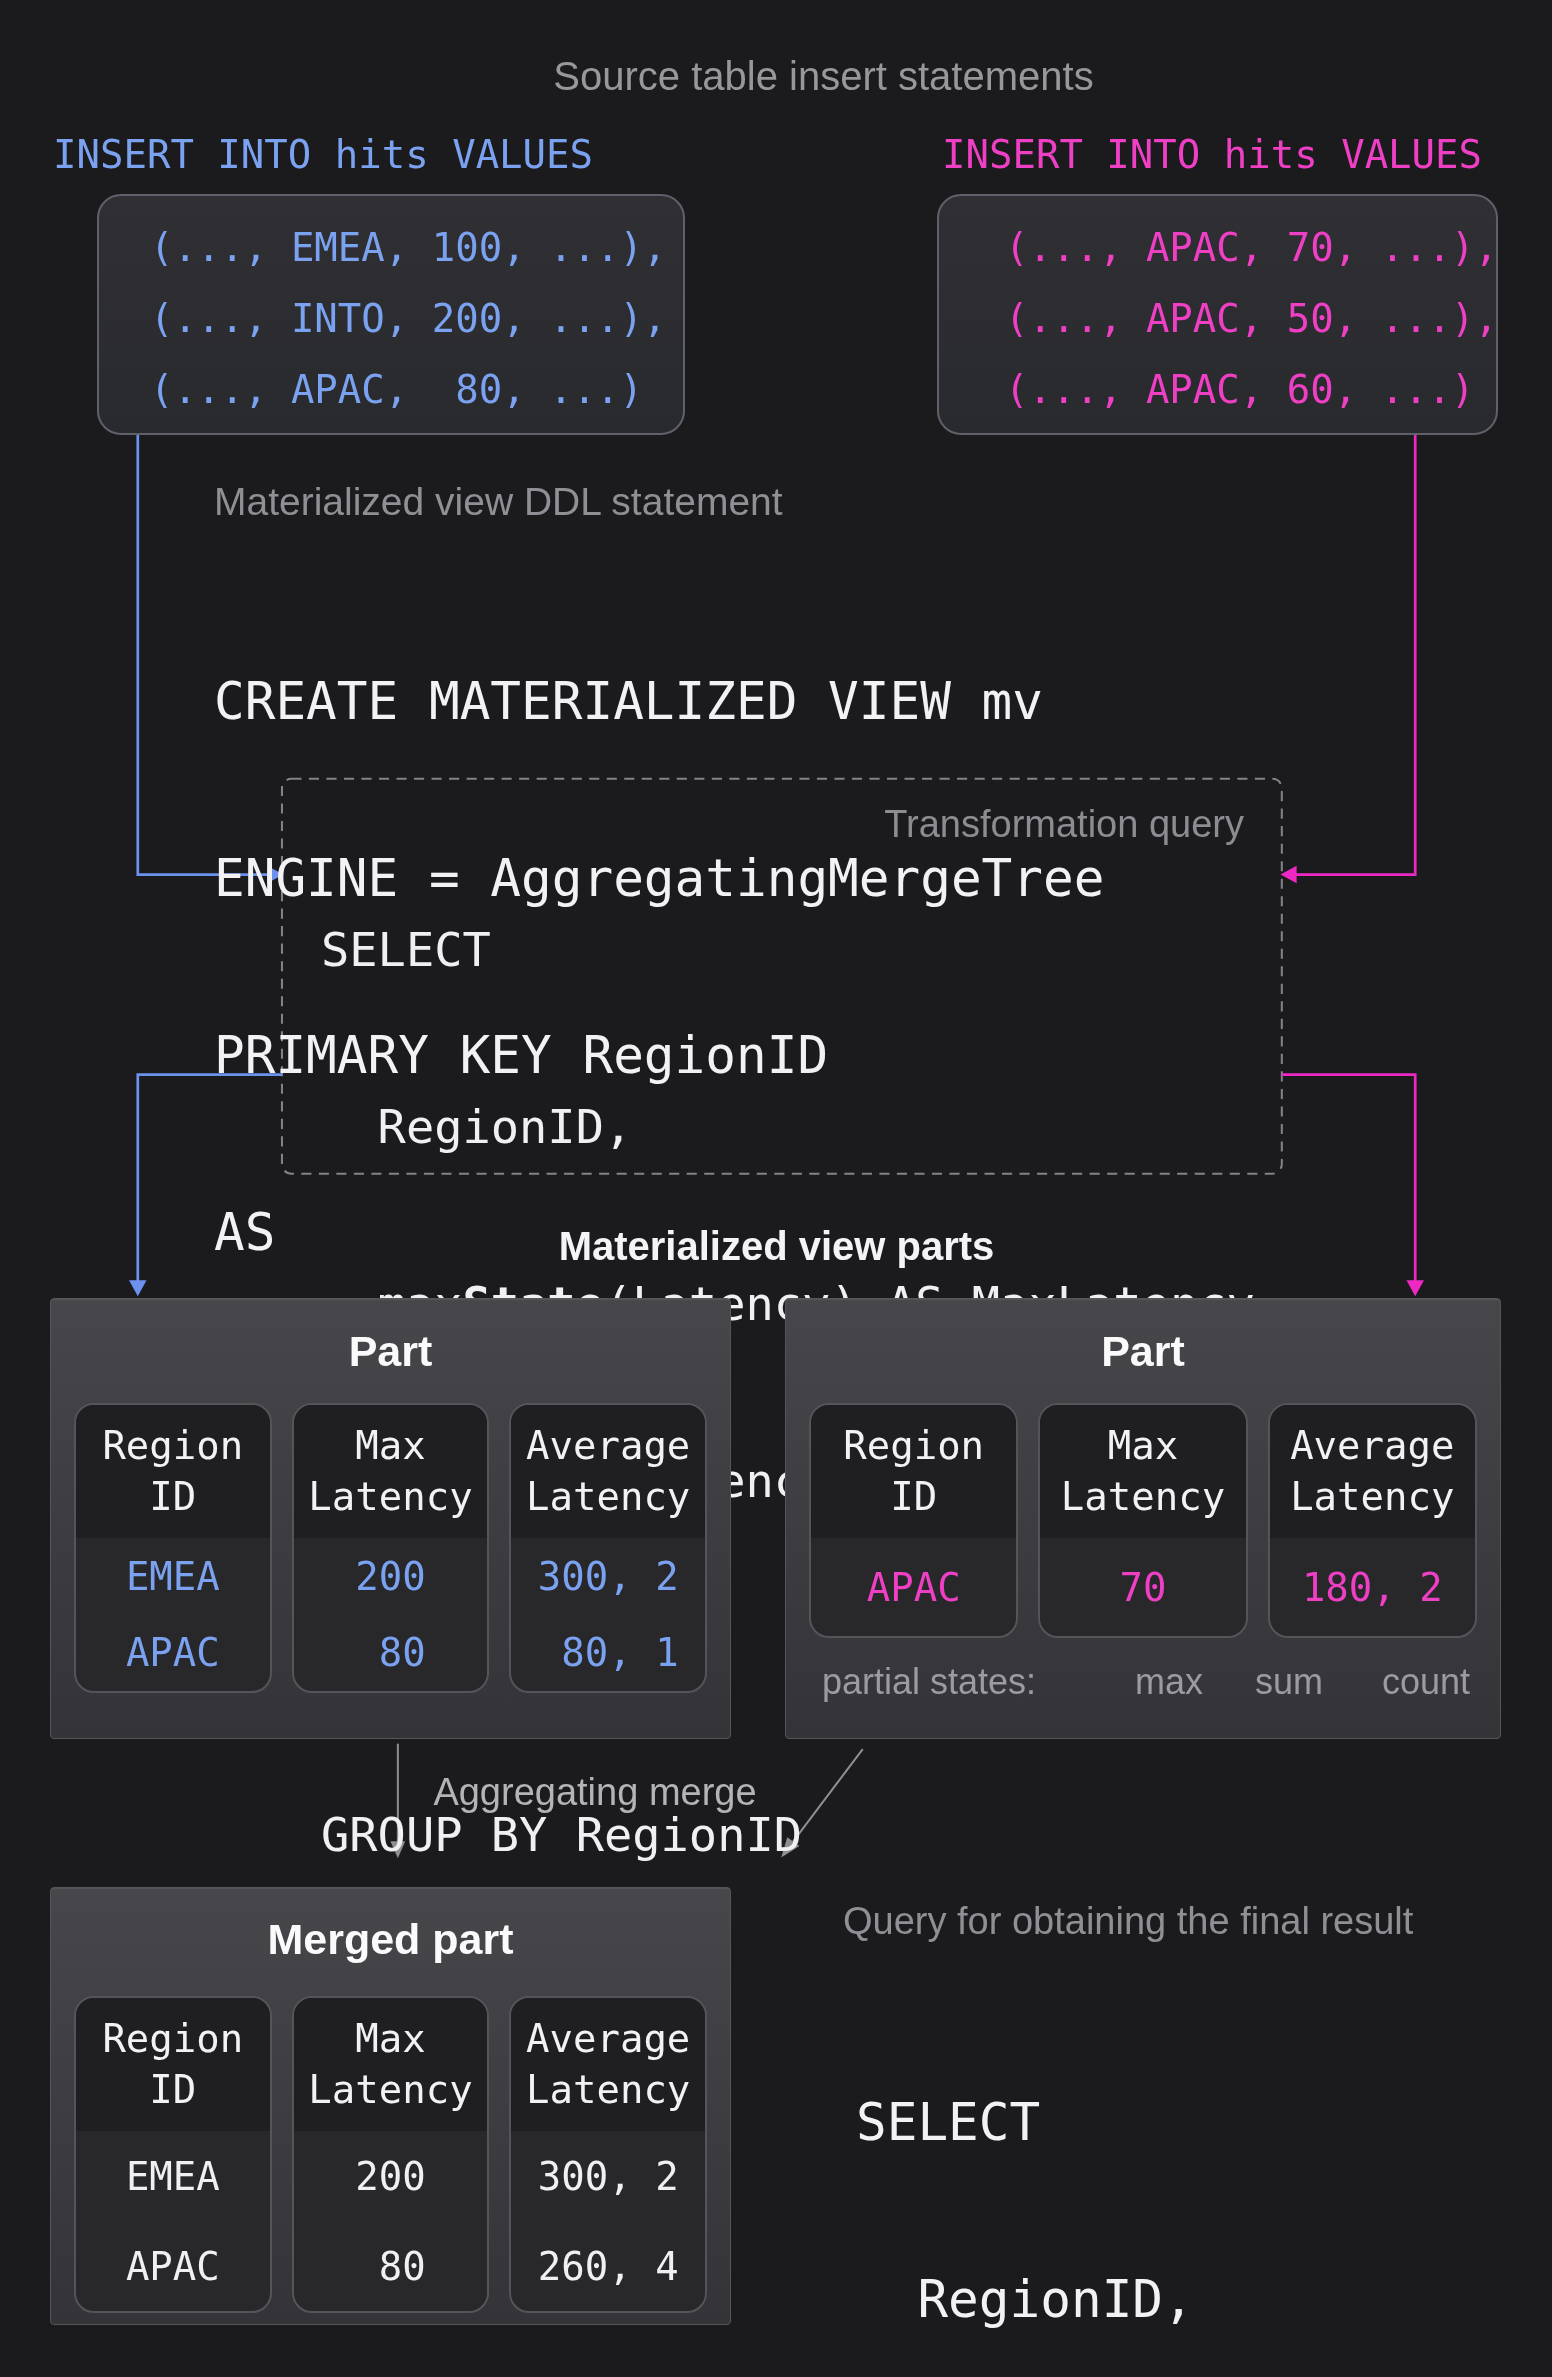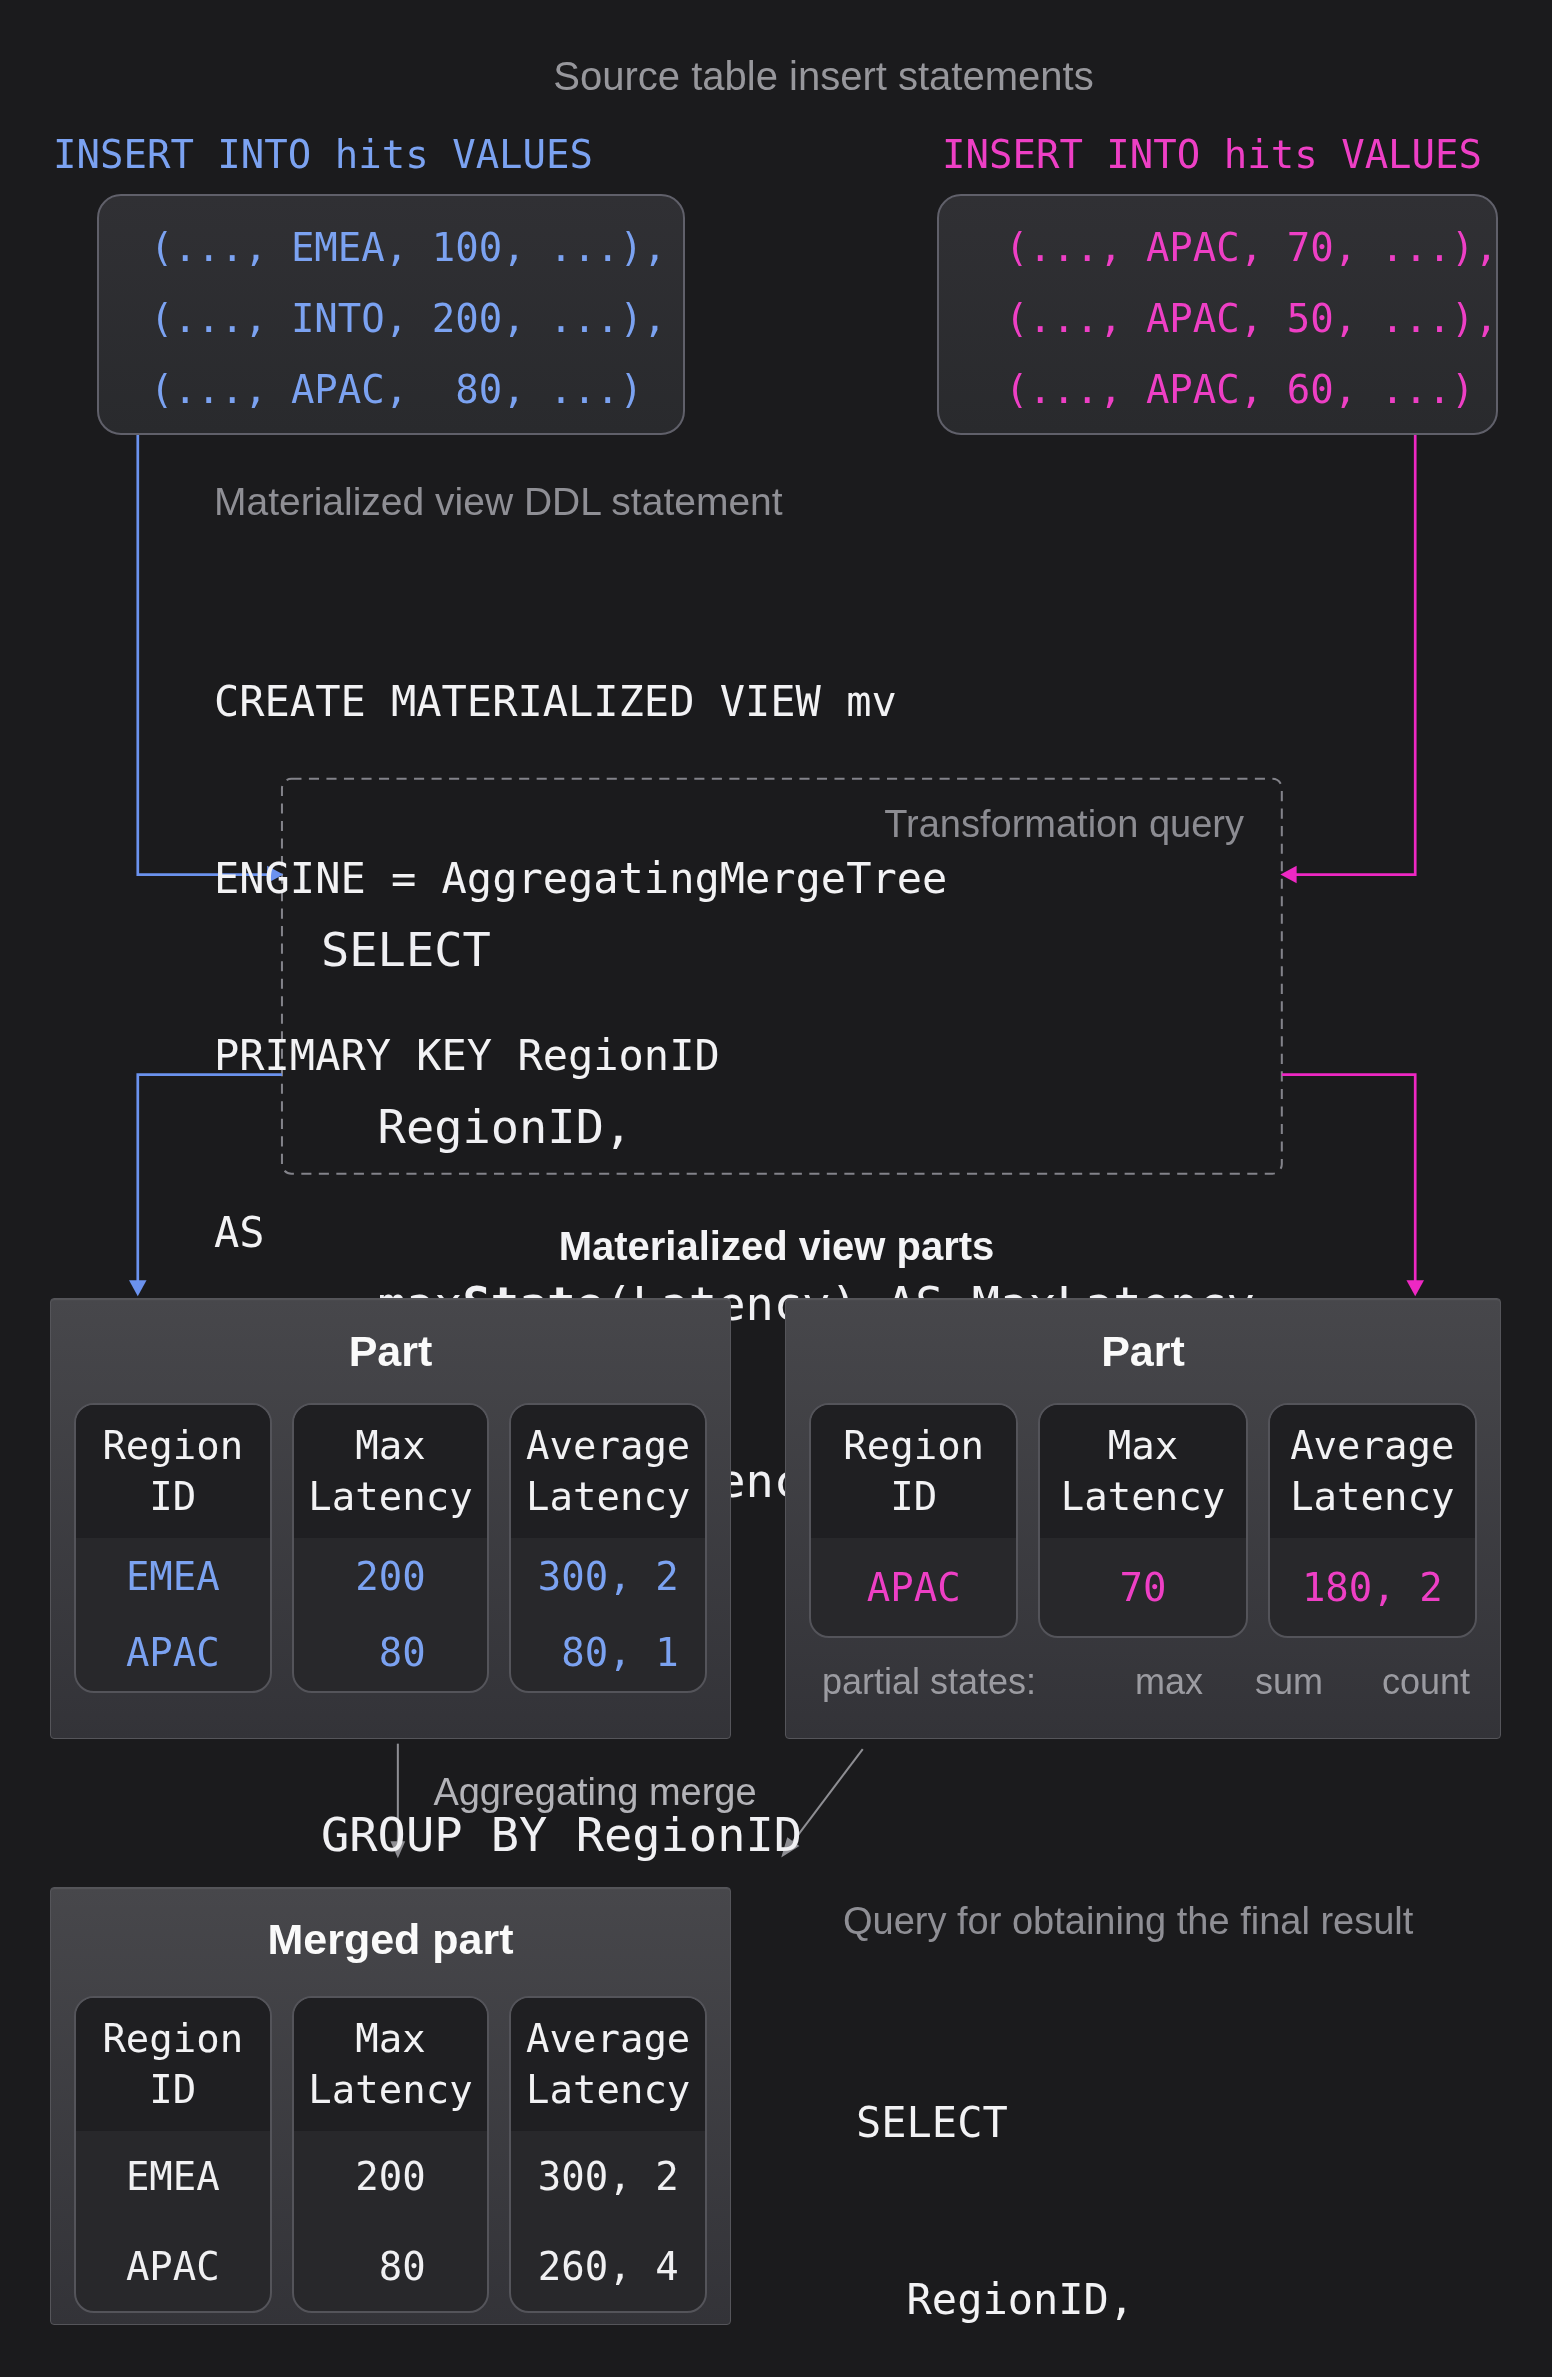--- a/index.html
+++ b/index.html
@@ -21,21 +21,21 @@
 
   .code-box {
     box-sizing:border-box; border:2px solid #60606a; border-radius:24px;
     background:linear-gradient(180deg,#303034 0%,#292a2d 100%);
     padding-top:16px; font-size:39px; line-height:71px;
   }
   .code-box .code-row { white-space:pre; }
 
   .section-label { font-size:39px; color:#8f8f95; }
 
-  .big-code { font-size:42px; line-height:59px; color:#f2f2f4; white-space:pre; }
+  .big-code { font-size:51px; line-height:59px; color:#f2f2f4; white-space:pre; }
   .big-code .b, .b { font-weight:bold; }
 
   .trans-label { font-size:38px; color:#8c8c92; text-align:right; }
   .trans-code { font-size:47px; line-height:59px; color:#f0f0f3; white-space:pre; }
 
   .mv-parts-label {
     left:0; top:1224px; width:100%; text-align:center;
     font-size:40px; font-weight:600; color:#f4f4f6;
   }
 

